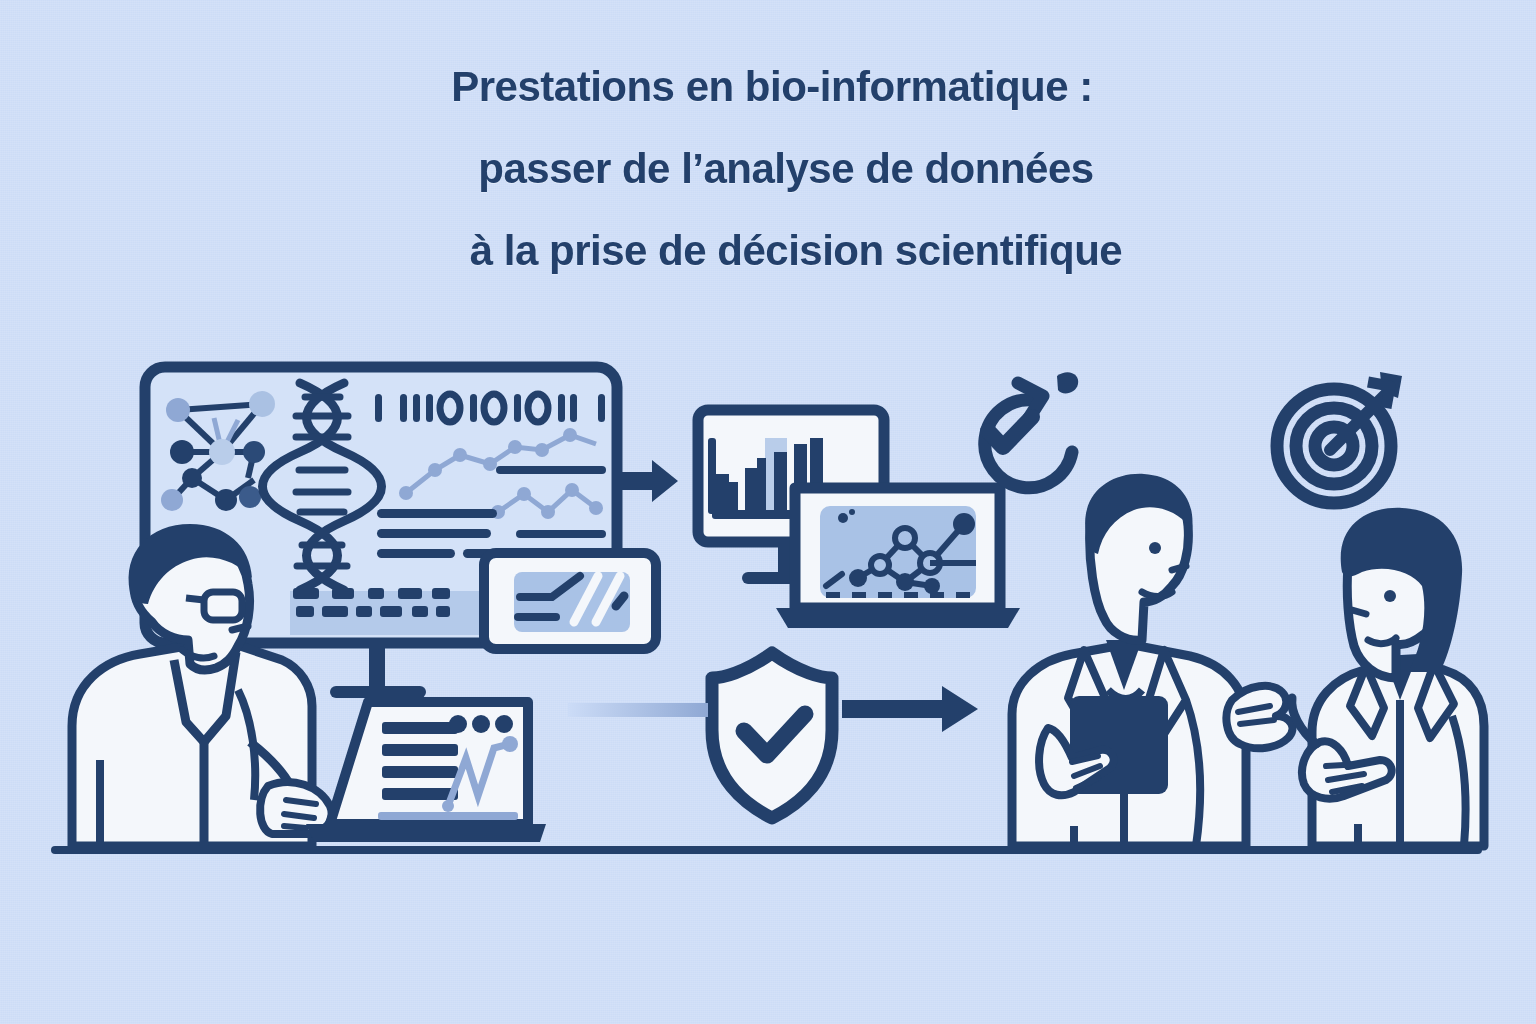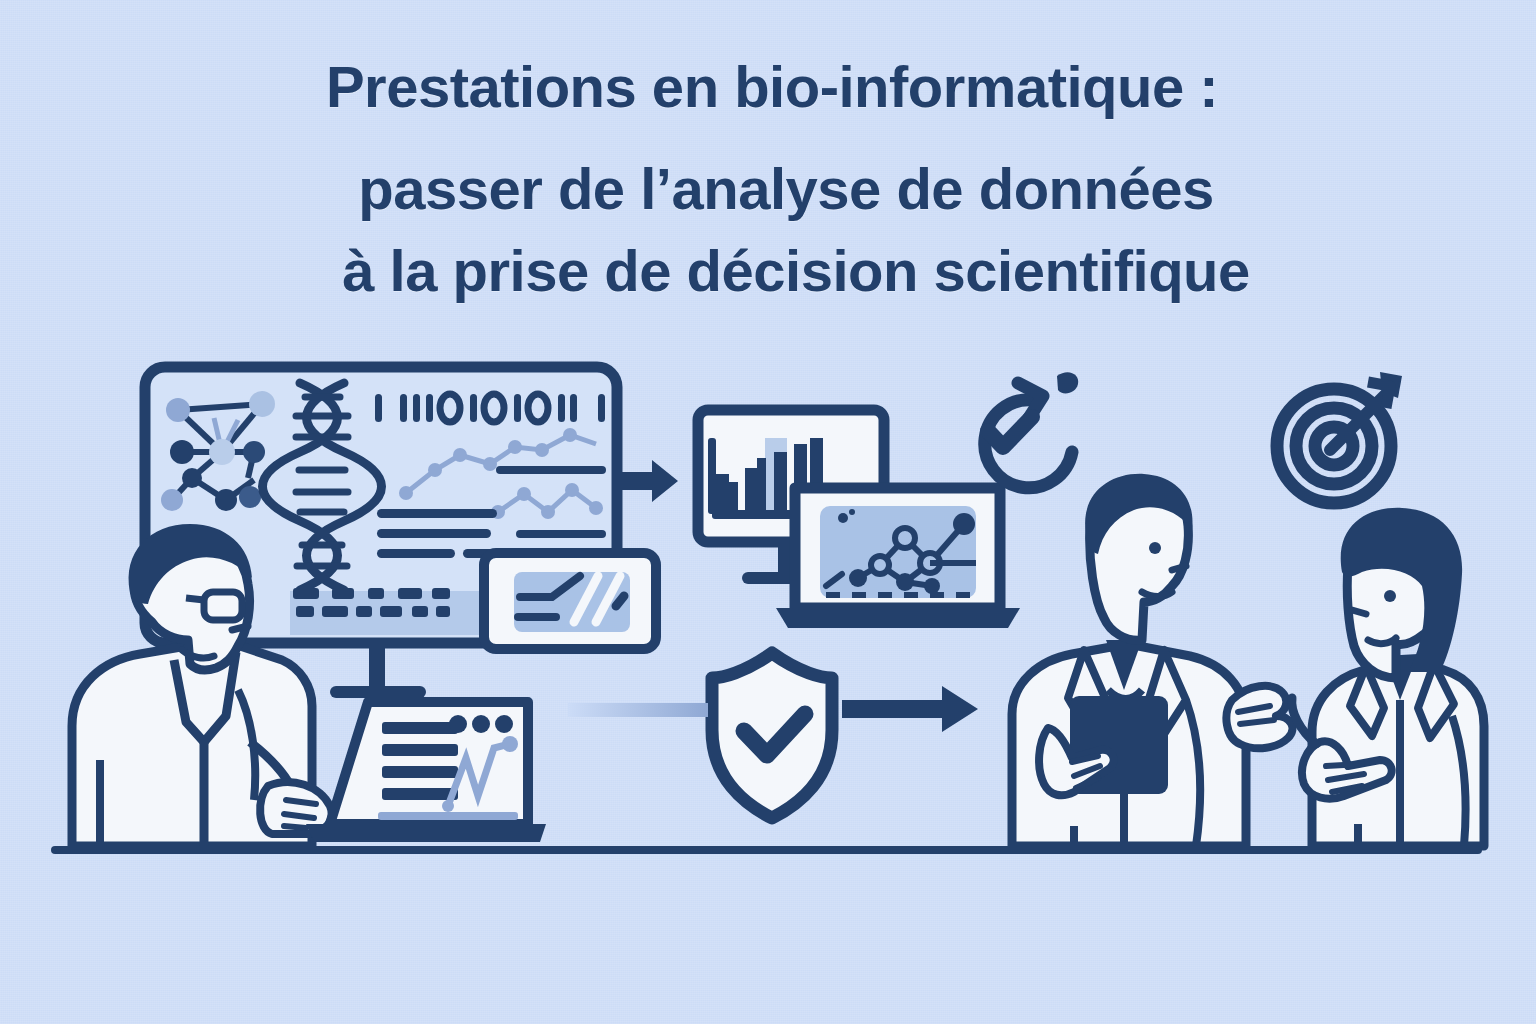--- a/index.html
+++ b/index.html
@@ -35,28 +35,28 @@
     position: absolute;
     left: 0;
     top: 46px;
     width: 1536px;
     text-align: center;
     z-index: 5;
   }
   .title-line {
     color: #23406b;
     font-weight: bold;
-    font-size: 58px;
+    font-size: 42px;
     line-height: 82px;
     letter-spacing: -0.5px;
     white-space: nowrap;
     text-shadow: 0 1px 0 rgba(255,255,255,0.35);
   }
   .title-line.l1 { padding-left: 8px; }
-  .title-line.l2 { padding-left: 36px; margin-top: 20px; }
+  .title-line.l2 { padding-left: 36px; }
   .title-line.l3 { padding-left: 56px; }
   #art {
     position: absolute;
     left: 0;
     top: 0;
     width: 1536px;
     height: 1024px;
     z-index: 2;
   }
 </style>

